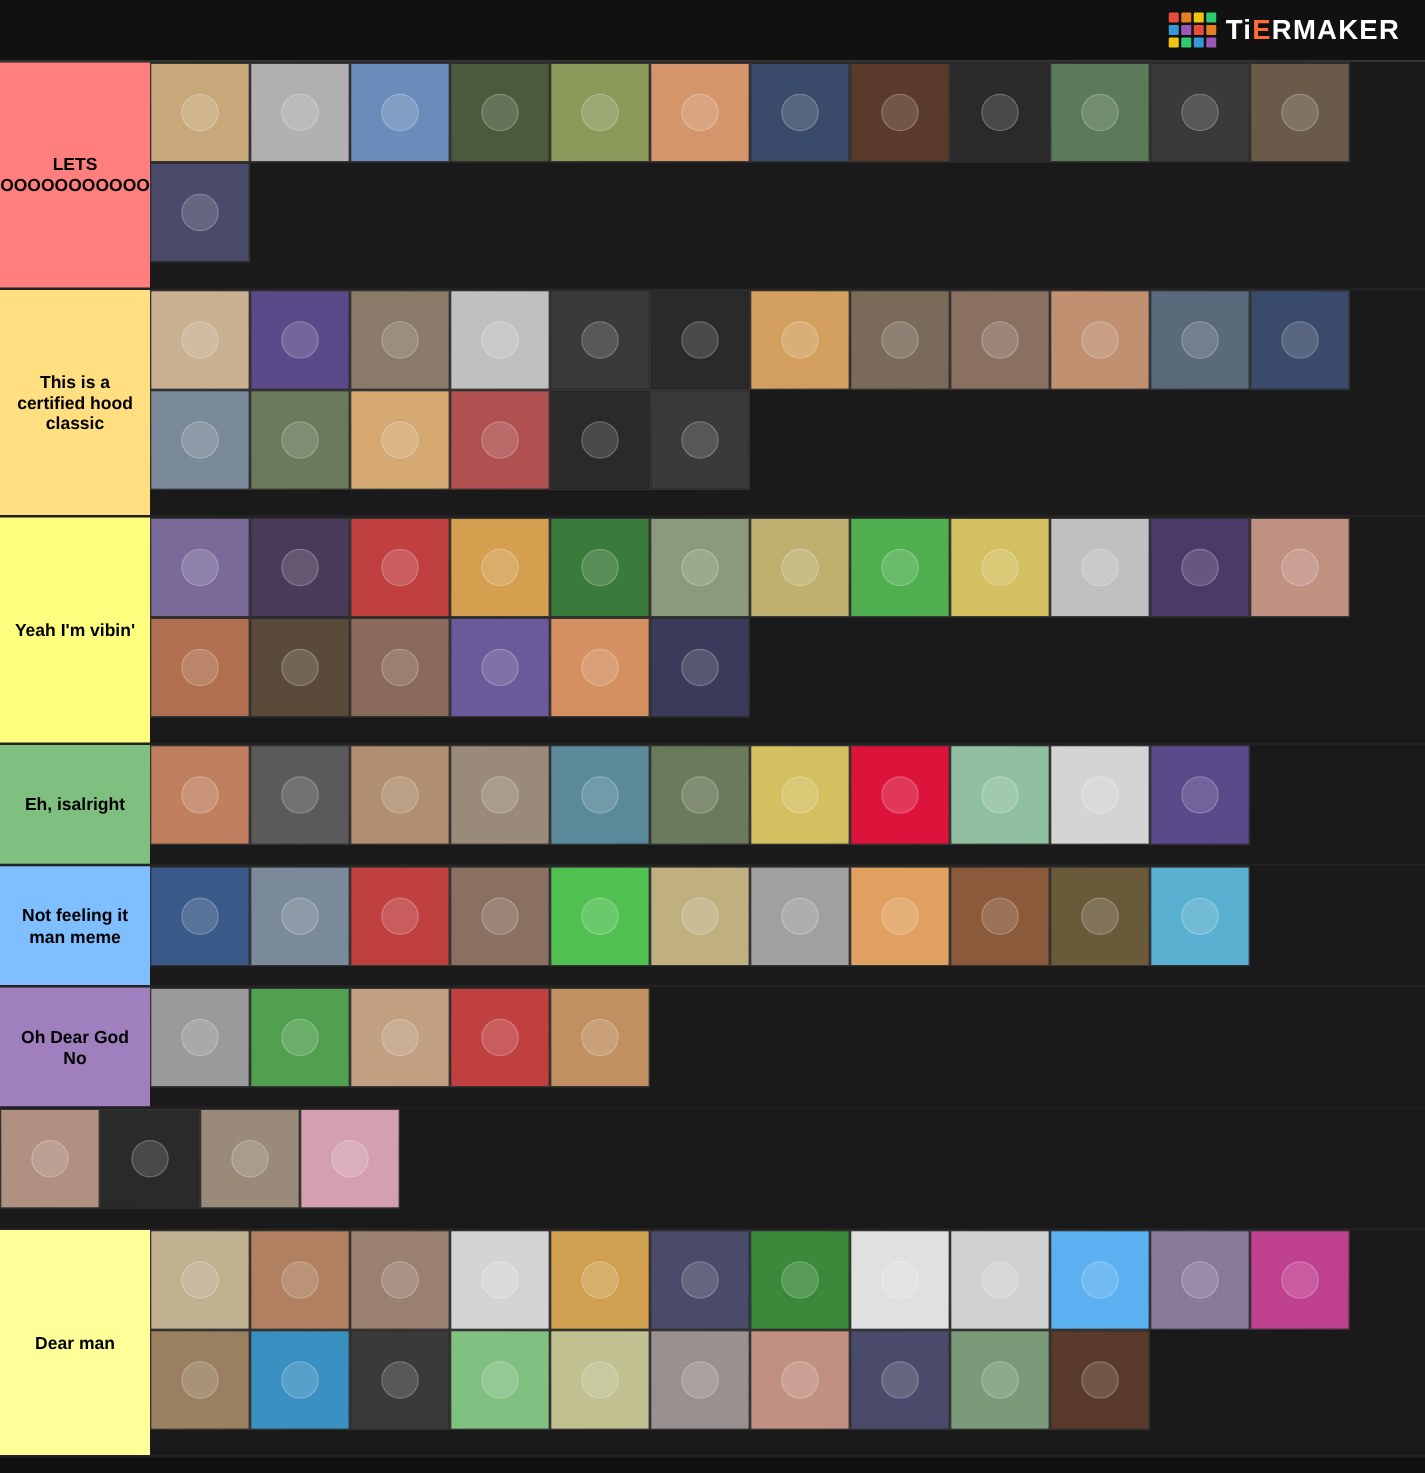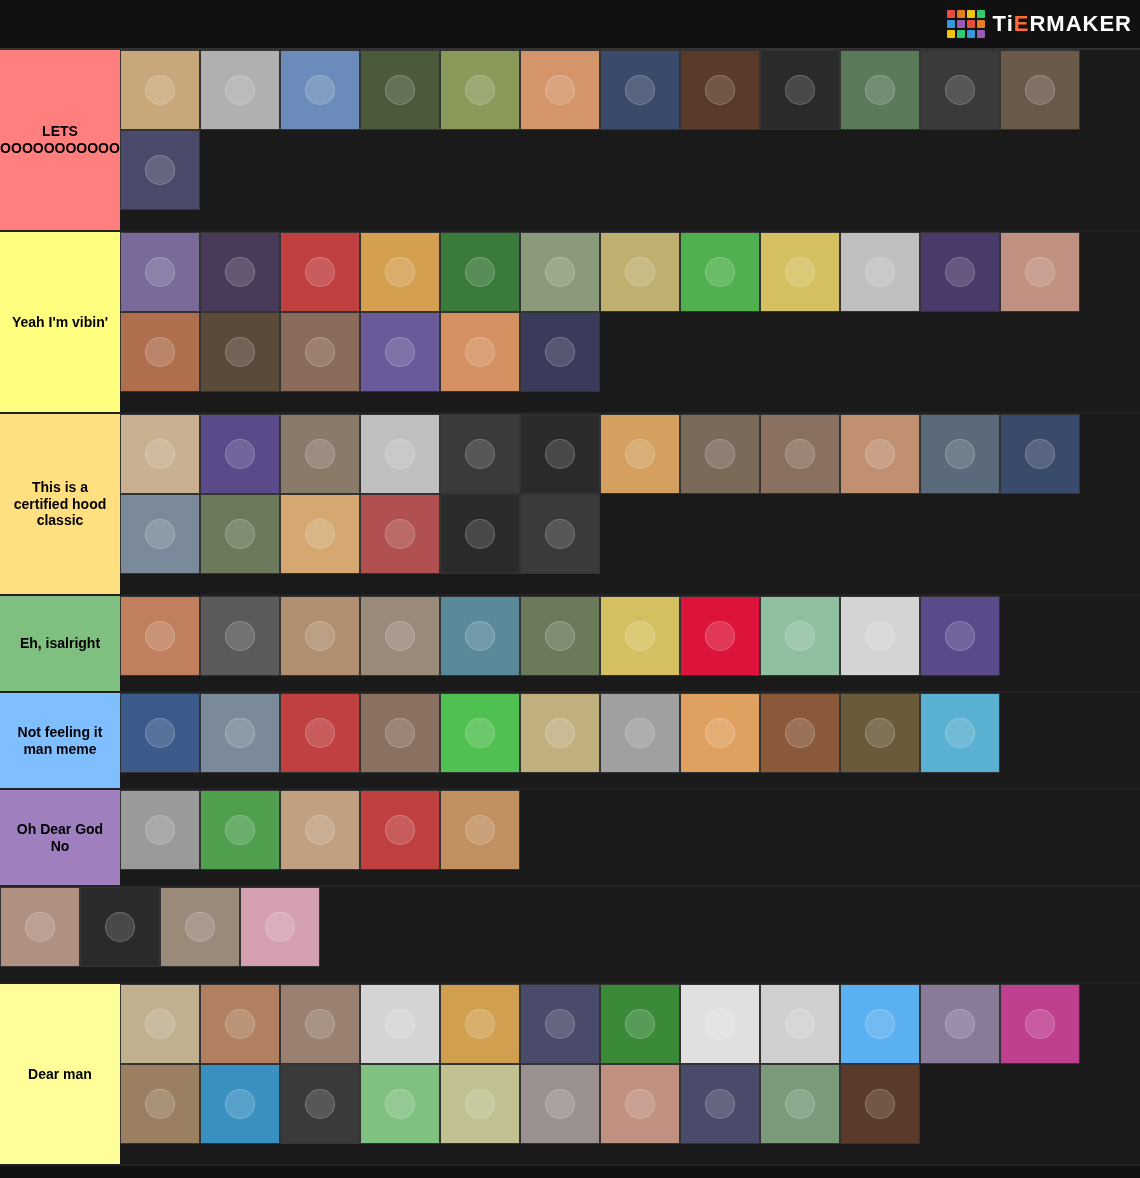--- a/index.html
+++ b/index.html
@@ -45,21 +45,21 @@
       flex-shrink: 0;
     }
 
     
     .header-row {
       display: flex;
       height: 50px;
       background: #111;
       align-items: center;
       justify-content: flex-end;
-      padding-right: 8px;
+      padding-right: 20px;
       border-bottom: 2px solid #333;
     }
     .tiermaker-logo {
       display: flex;
       align-items: center;
       gap: 8px;
     }
     .logo-grid {
       display: grid;
       grid-template-columns: repeat(4, 8px);
@@ -185,20 +185,115 @@
           </div>
         </div>
         <div class="tier-item">
           <div class="img-placeholder" style="background: linear-gradient(135deg, rgba(74, 74, 106, 0.8), rgba(74, 74, 106, 0.4)) rgb(74, 74, 106);">
             <div style="width: 30px; height: 30px; border-radius: 50%; background: rgba(255, 255, 255, 0.15); border: 1px solid rgba(255, 255, 255, 0.2);"></div>
           </div>
         </div>
       </div>
     </div>
     <div class="tier-row">
+      <div class="tier-label" style="background: rgb(255, 223, 128); min-height: 180px;">This is a certified hood classic</div>
+      <div class="tier-items" style="min-height: 180px;">
+        <div class="tier-item">
+          <div class="img-placeholder" style="background: linear-gradient(135deg, rgba(200, 176, 144, 0.8), rgba(200, 176, 144, 0.4)) rgb(200, 176, 144);">
+            <div style="width: 30px; height: 30px; border-radius: 50%; background: rgba(255, 255, 255, 0.15); border: 1px solid rgba(255, 255, 255, 0.2);"></div>
+          </div>
+        </div>
+        <div class="tier-item">
+          <div class="img-placeholder" style="background: linear-gradient(135deg, rgba(90, 74, 138, 0.8), rgba(90, 74, 138, 0.4)) rgb(90, 74, 138);">
+            <div style="width: 30px; height: 30px; border-radius: 50%; background: rgba(255, 255, 255, 0.15); border: 1px solid rgba(255, 255, 255, 0.2);"></div>
+          </div>
+        </div>
+        <div class="tier-item">
+          <div class="img-placeholder" style="background: linear-gradient(135deg, rgba(138, 122, 106, 0.8), rgba(138, 122, 106, 0.4)) rgb(138, 122, 106);">
+            <div style="width: 30px; height: 30px; border-radius: 50%; background: rgba(255, 255, 255, 0.15); border: 1px solid rgba(255, 255, 255, 0.2);"></div>
+          </div>
+        </div>
+        <div class="tier-item">
+          <div class="img-placeholder" style="background: linear-gradient(135deg, rgba(192, 192, 192, 0.8), rgba(192, 192, 192, 0.4)) rgb(192, 192, 192);">
+            <div style="width: 30px; height: 30px; border-radius: 50%; background: rgba(255, 255, 255, 0.15); border: 1px solid rgba(255, 255, 255, 0.2);"></div>
+          </div>
+        </div>
+        <div class="tier-item">
+          <div class="img-placeholder" style="background: linear-gradient(135deg, rgba(58, 58, 58, 0.8), rgba(58, 58, 58, 0.4)) rgb(58, 58, 58);">
+            <div style="width: 30px; height: 30px; border-radius: 50%; background: rgba(255, 255, 255, 0.15); border: 1px solid rgba(255, 255, 255, 0.2);"></div>
+          </div>
+        </div>
+        <div class="tier-item">
+          <div class="img-placeholder" style="background: linear-gradient(135deg, rgba(42, 42, 42, 0.8), rgba(42, 42, 42, 0.4)) rgb(42, 42, 42);">
+            <div style="width: 30px; height: 30px; border-radius: 50%; background: rgba(255, 255, 255, 0.15); border: 1px solid rgba(255, 255, 255, 0.2);"></div>
+          </div>
+        </div>
+        <div class="tier-item">
+          <div class="img-placeholder" style="background: linear-gradient(135deg, rgba(212, 160, 96, 0.8), rgba(212, 160, 96, 0.4)) rgb(212, 160, 96);">
+            <div style="width: 30px; height: 30px; border-radius: 50%; background: rgba(255, 255, 255, 0.15); border: 1px solid rgba(255, 255, 255, 0.2);"></div>
+          </div>
+        </div>
+        <div class="tier-item">
+          <div class="img-placeholder" style="background: linear-gradient(135deg, rgba(122, 106, 90, 0.8), rgba(122, 106, 90, 0.4)) rgb(122, 106, 90);">
+            <div style="width: 30px; height: 30px; border-radius: 50%; background: rgba(255, 255, 255, 0.15); border: 1px solid rgba(255, 255, 255, 0.2);"></div>
+          </div>
+        </div>
+        <div class="tier-item">
+          <div class="img-placeholder" style="background: linear-gradient(135deg, rgba(138, 112, 96, 0.8), rgba(138, 112, 96, 0.4)) rgb(138, 112, 96);">
+            <div style="width: 30px; height: 30px; border-radius: 50%; background: rgba(255, 255, 255, 0.15); border: 1px solid rgba(255, 255, 255, 0.2);"></div>
+          </div>
+        </div>
+        <div class="tier-item">
+          <div class="img-placeholder" style="background: linear-gradient(135deg, rgba(192, 144, 112, 0.8), rgba(192, 144, 112, 0.4)) rgb(192, 144, 112);">
+            <div style="width: 30px; height: 30px; border-radius: 50%; background: rgba(255, 255, 255, 0.15); border: 1px solid rgba(255, 255, 255, 0.2);"></div>
+          </div>
+        </div>
+        <div class="tier-item">
+          <div class="img-placeholder" style="background: linear-gradient(135deg, rgba(90, 106, 122, 0.8), rgba(90, 106, 122, 0.4)) rgb(90, 106, 122);">
+            <div style="width: 30px; height: 30px; border-radius: 50%; background: rgba(255, 255, 255, 0.15); border: 1px solid rgba(255, 255, 255, 0.2);"></div>
+          </div>
+        </div>
+        <div class="tier-item">
+          <div class="img-placeholder" style="background: linear-gradient(135deg, rgba(58, 74, 106, 0.8), rgba(58, 74, 106, 0.4)) rgb(58, 74, 106);">
+            <div style="width: 30px; height: 30px; border-radius: 50%; background: rgba(255, 255, 255, 0.15); border: 1px solid rgba(255, 255, 255, 0.2);"></div>
+          </div>
+        </div>
+        <div class="tier-item">
+          <div class="img-placeholder" style="background: linear-gradient(135deg, rgba(122, 138, 154, 0.8), rgba(122, 138, 154, 0.4)) rgb(122, 138, 154);">
+            <div style="width: 30px; height: 30px; border-radius: 50%; background: rgba(255, 255, 255, 0.15); border: 1px solid rgba(255, 255, 255, 0.2);"></div>
+          </div>
+        </div>
+        <div class="tier-item">
+          <div class="img-placeholder" style="background: linear-gradient(135deg, rgba(106, 122, 90, 0.8), rgba(106, 122, 90, 0.4)) rgb(106, 122, 90);">
+            <div style="width: 30px; height: 30px; border-radius: 50%; background: rgba(255, 255, 255, 0.15); border: 1px solid rgba(255, 255, 255, 0.2);"></div>
+          </div>
+        </div>
+        <div class="tier-item">
+          <div class="img-placeholder" style="background: linear-gradient(135deg, rgba(212, 168, 112, 0.8), rgba(212, 168, 112, 0.4)) rgb(212, 168, 112);">
+            <div style="width: 30px; height: 30px; border-radius: 50%; background: rgba(255, 255, 255, 0.15); border: 1px solid rgba(255, 255, 255, 0.2);"></div>
+          </div>
+        </div>
+        <div class="tier-item">
+          <div class="img-placeholder" style="background: linear-gradient(135deg, rgba(176, 80, 80, 0.8), rgba(176, 80, 80, 0.4)) rgb(176, 80, 80);">
+            <div style="width: 30px; height: 30px; border-radius: 50%; background: rgba(255, 255, 255, 0.15); border: 1px solid rgba(255, 255, 255, 0.2);"></div>
+          </div>
+        </div>
+        <div class="tier-item">
+          <div class="img-placeholder" style="background: linear-gradient(135deg, rgba(42, 42, 42, 0.8), rgba(42, 42, 42, 0.4)) rgb(42, 42, 42);">
+            <div style="width: 30px; height: 30px; border-radius: 50%; background: rgba(255, 255, 255, 0.15); border: 1px solid rgba(255, 255, 255, 0.2);"></div>
+          </div>
+        </div>
+        <div class="tier-item">
+          <div class="img-placeholder" style="background: linear-gradient(135deg, rgba(58, 58, 58, 0.8), rgba(58, 58, 58, 0.4)) rgb(58, 58, 58);">
+            <div style="width: 30px; height: 30px; border-radius: 50%; background: rgba(255, 255, 255, 0.15); border: 1px solid rgba(255, 255, 255, 0.2);"></div>
+          </div>
+        </div>
+      </div>
+    </div>
+    <div class="tier-row">
       <div class="tier-label" style="background: rgb(255, 255, 127); min-height: 180px;">Yeah I'm vibin'</div>
       <div class="tier-items" style="min-height: 180px;">
         <div class="tier-item">
           <div class="img-placeholder" style="background: linear-gradient(135deg, rgba(122, 106, 154, 0.8), rgba(122, 106, 154, 0.4)) rgb(122, 106, 154);">
             <div style="width: 30px; height: 30px; border-radius: 50%; background: rgba(255, 255, 255, 0.15); border: 1px solid rgba(255, 255, 255, 0.2);"></div>
           </div>
         </div>
         <div class="tier-item">
           <div class="img-placeholder" style="background: linear-gradient(135deg, rgba(74, 58, 90, 0.8), rgba(74, 58, 90, 0.4)) rgb(74, 58, 90);">
             <div style="width: 30px; height: 30px; border-radius: 50%; background: rgba(255, 255, 255, 0.15); border: 1px solid rgba(255, 255, 255, 0.2);"></div>
@@ -274,115 +369,20 @@
             <div style="width: 30px; height: 30px; border-radius: 50%; background: rgba(255, 255, 255, 0.15); border: 1px solid rgba(255, 255, 255, 0.2);"></div>
           </div>
         </div>
         <div class="tier-item">
           <div class="img-placeholder" style="background: linear-gradient(135deg, rgba(212, 144, 96, 0.8), rgba(212, 144, 96, 0.4)) rgb(212, 144, 96);">
             <div style="width: 30px; height: 30px; border-radius: 50%; background: rgba(255, 255, 255, 0.15); border: 1px solid rgba(255, 255, 255, 0.2);"></div>
           </div>
         </div>
         <div class="tier-item">
           <div class="img-placeholder" style="background: linear-gradient(135deg, rgba(58, 58, 90, 0.8), rgba(58, 58, 90, 0.4)) rgb(58, 58, 90);">
-            <div style="width: 30px; height: 30px; border-radius: 50%; background: rgba(255, 255, 255, 0.15); border: 1px solid rgba(255, 255, 255, 0.2);"></div>
-          </div>
-        </div>
-      </div>
-    </div>
-    <div class="tier-row">
-      <div class="tier-label" style="background: rgb(255, 223, 128); min-height: 180px;">This is a certified hood classic</div>
-      <div class="tier-items" style="min-height: 180px;">
-        <div class="tier-item">
-          <div class="img-placeholder" style="background: linear-gradient(135deg, rgba(200, 176, 144, 0.8), rgba(200, 176, 144, 0.4)) rgb(200, 176, 144);">
-            <div style="width: 30px; height: 30px; border-radius: 50%; background: rgba(255, 255, 255, 0.15); border: 1px solid rgba(255, 255, 255, 0.2);"></div>
-          </div>
-        </div>
-        <div class="tier-item">
-          <div class="img-placeholder" style="background: linear-gradient(135deg, rgba(90, 74, 138, 0.8), rgba(90, 74, 138, 0.4)) rgb(90, 74, 138);">
-            <div style="width: 30px; height: 30px; border-radius: 50%; background: rgba(255, 255, 255, 0.15); border: 1px solid rgba(255, 255, 255, 0.2);"></div>
-          </div>
-        </div>
-        <div class="tier-item">
-          <div class="img-placeholder" style="background: linear-gradient(135deg, rgba(138, 122, 106, 0.8), rgba(138, 122, 106, 0.4)) rgb(138, 122, 106);">
-            <div style="width: 30px; height: 30px; border-radius: 50%; background: rgba(255, 255, 255, 0.15); border: 1px solid rgba(255, 255, 255, 0.2);"></div>
-          </div>
-        </div>
-        <div class="tier-item">
-          <div class="img-placeholder" style="background: linear-gradient(135deg, rgba(192, 192, 192, 0.8), rgba(192, 192, 192, 0.4)) rgb(192, 192, 192);">
-            <div style="width: 30px; height: 30px; border-radius: 50%; background: rgba(255, 255, 255, 0.15); border: 1px solid rgba(255, 255, 255, 0.2);"></div>
-          </div>
-        </div>
-        <div class="tier-item">
-          <div class="img-placeholder" style="background: linear-gradient(135deg, rgba(58, 58, 58, 0.8), rgba(58, 58, 58, 0.4)) rgb(58, 58, 58);">
-            <div style="width: 30px; height: 30px; border-radius: 50%; background: rgba(255, 255, 255, 0.15); border: 1px solid rgba(255, 255, 255, 0.2);"></div>
-          </div>
-        </div>
-        <div class="tier-item">
-          <div class="img-placeholder" style="background: linear-gradient(135deg, rgba(42, 42, 42, 0.8), rgba(42, 42, 42, 0.4)) rgb(42, 42, 42);">
-            <div style="width: 30px; height: 30px; border-radius: 50%; background: rgba(255, 255, 255, 0.15); border: 1px solid rgba(255, 255, 255, 0.2);"></div>
-          </div>
-        </div>
-        <div class="tier-item">
-          <div class="img-placeholder" style="background: linear-gradient(135deg, rgba(212, 160, 96, 0.8), rgba(212, 160, 96, 0.4)) rgb(212, 160, 96);">
-            <div style="width: 30px; height: 30px; border-radius: 50%; background: rgba(255, 255, 255, 0.15); border: 1px solid rgba(255, 255, 255, 0.2);"></div>
-          </div>
-        </div>
-        <div class="tier-item">
-          <div class="img-placeholder" style="background: linear-gradient(135deg, rgba(122, 106, 90, 0.8), rgba(122, 106, 90, 0.4)) rgb(122, 106, 90);">
-            <div style="width: 30px; height: 30px; border-radius: 50%; background: rgba(255, 255, 255, 0.15); border: 1px solid rgba(255, 255, 255, 0.2);"></div>
-          </div>
-        </div>
-        <div class="tier-item">
-          <div class="img-placeholder" style="background: linear-gradient(135deg, rgba(138, 112, 96, 0.8), rgba(138, 112, 96, 0.4)) rgb(138, 112, 96);">
-            <div style="width: 30px; height: 30px; border-radius: 50%; background: rgba(255, 255, 255, 0.15); border: 1px solid rgba(255, 255, 255, 0.2);"></div>
-          </div>
-        </div>
-        <div class="tier-item">
-          <div class="img-placeholder" style="background: linear-gradient(135deg, rgba(192, 144, 112, 0.8), rgba(192, 144, 112, 0.4)) rgb(192, 144, 112);">
-            <div style="width: 30px; height: 30px; border-radius: 50%; background: rgba(255, 255, 255, 0.15); border: 1px solid rgba(255, 255, 255, 0.2);"></div>
-          </div>
-        </div>
-        <div class="tier-item">
-          <div class="img-placeholder" style="background: linear-gradient(135deg, rgba(90, 106, 122, 0.8), rgba(90, 106, 122, 0.4)) rgb(90, 106, 122);">
-            <div style="width: 30px; height: 30px; border-radius: 50%; background: rgba(255, 255, 255, 0.15); border: 1px solid rgba(255, 255, 255, 0.2);"></div>
-          </div>
-        </div>
-        <div class="tier-item">
-          <div class="img-placeholder" style="background: linear-gradient(135deg, rgba(58, 74, 106, 0.8), rgba(58, 74, 106, 0.4)) rgb(58, 74, 106);">
-            <div style="width: 30px; height: 30px; border-radius: 50%; background: rgba(255, 255, 255, 0.15); border: 1px solid rgba(255, 255, 255, 0.2);"></div>
-          </div>
-        </div>
-        <div class="tier-item">
-          <div class="img-placeholder" style="background: linear-gradient(135deg, rgba(122, 138, 154, 0.8), rgba(122, 138, 154, 0.4)) rgb(122, 138, 154);">
-            <div style="width: 30px; height: 30px; border-radius: 50%; background: rgba(255, 255, 255, 0.15); border: 1px solid rgba(255, 255, 255, 0.2);"></div>
-          </div>
-        </div>
-        <div class="tier-item">
-          <div class="img-placeholder" style="background: linear-gradient(135deg, rgba(106, 122, 90, 0.8), rgba(106, 122, 90, 0.4)) rgb(106, 122, 90);">
-            <div style="width: 30px; height: 30px; border-radius: 50%; background: rgba(255, 255, 255, 0.15); border: 1px solid rgba(255, 255, 255, 0.2);"></div>
-          </div>
-        </div>
-        <div class="tier-item">
-          <div class="img-placeholder" style="background: linear-gradient(135deg, rgba(212, 168, 112, 0.8), rgba(212, 168, 112, 0.4)) rgb(212, 168, 112);">
-            <div style="width: 30px; height: 30px; border-radius: 50%; background: rgba(255, 255, 255, 0.15); border: 1px solid rgba(255, 255, 255, 0.2);"></div>
-          </div>
-        </div>
-        <div class="tier-item">
-          <div class="img-placeholder" style="background: linear-gradient(135deg, rgba(176, 80, 80, 0.8), rgba(176, 80, 80, 0.4)) rgb(176, 80, 80);">
-            <div style="width: 30px; height: 30px; border-radius: 50%; background: rgba(255, 255, 255, 0.15); border: 1px solid rgba(255, 255, 255, 0.2);"></div>
-          </div>
-        </div>
-        <div class="tier-item">
-          <div class="img-placeholder" style="background: linear-gradient(135deg, rgba(42, 42, 42, 0.8), rgba(42, 42, 42, 0.4)) rgb(42, 42, 42);">
-            <div style="width: 30px; height: 30px; border-radius: 50%; background: rgba(255, 255, 255, 0.15); border: 1px solid rgba(255, 255, 255, 0.2);"></div>
-          </div>
-        </div>
-        <div class="tier-item">
-          <div class="img-placeholder" style="background: linear-gradient(135deg, rgba(58, 58, 58, 0.8), rgba(58, 58, 58, 0.4)) rgb(58, 58, 58);">
             <div style="width: 30px; height: 30px; border-radius: 50%; background: rgba(255, 255, 255, 0.15); border: 1px solid rgba(255, 255, 255, 0.2);"></div>
           </div>
         </div>
       </div>
     </div>
     <div class="tier-row">
       <div class="tier-label" style="background: rgb(127, 191, 127); min-height: 95px;">Eh, isalright</div>
       <div class="tier-items" style="min-height: 95px;">
         <div class="tier-item">
           <div class="img-placeholder" style="background: linear-gradient(135deg, rgba(192, 128, 96, 0.8), rgba(192, 128, 96, 0.4)) rgb(192, 128, 96);">

